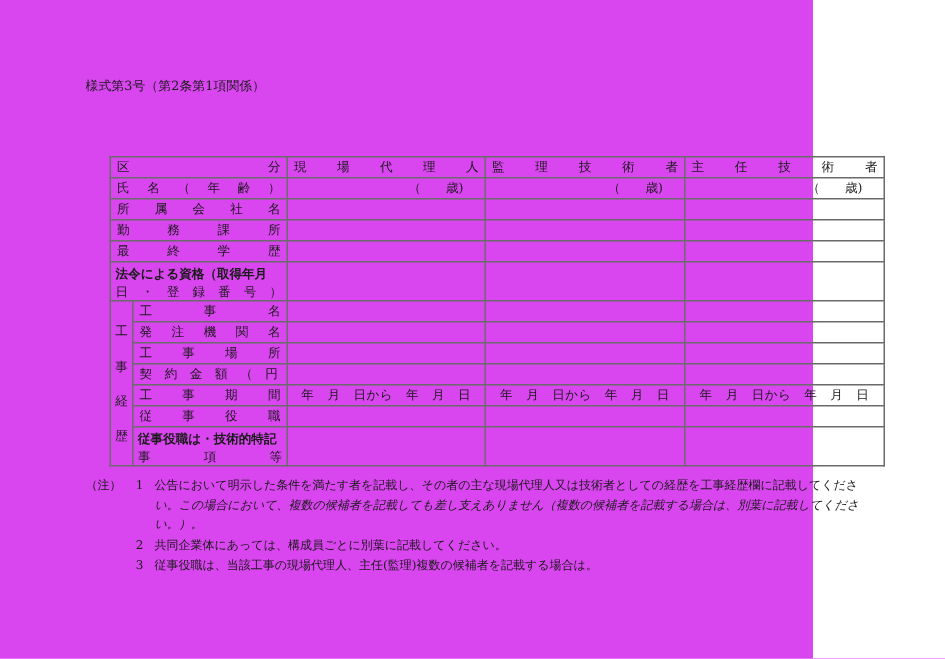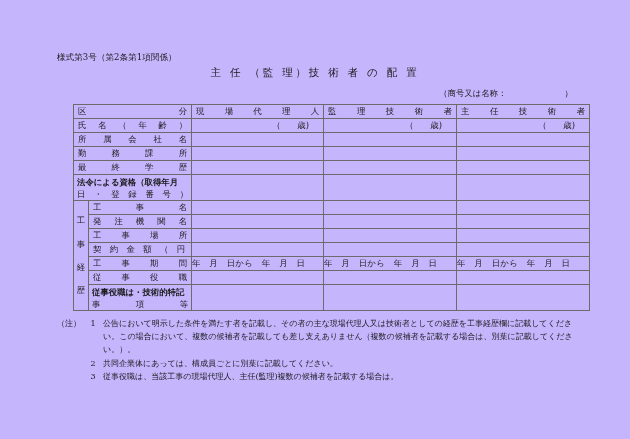--- a/index.html
+++ b/index.html
@@ -7,23 +7,23 @@
   body {
     width: 630px;
     height: 439px;
     background: #ffffff;
     font-family: "DejaVu Serif", "Liberation Serif", serif;
     color: #1a1a1a;
     overflow: hidden;
   }
   .page {
     position: relative;
-    width: 630px;
+    width: 542px;
     height: 439px;
-    background: #c4b5fd;
+    background: #d946ef;
   }
 
   
   .form-no {
     position: absolute;
     left: 57px;
     top: 52px;
     font-size: 8.5px;
     letter-spacing: 0.1px;
     white-space: nowrap;
@@ -81,20 +81,21 @@
   .hdr .sp { letter-spacing: 0; }
   .age-cell {
     display: block;
     text-align: right;
     padding-right: 14px;
     line-height: 13px;
     white-space: nowrap;
   }
   .period-cell {
     display: block;
+    text-align: center;
     line-height: 13px;
     white-space: nowrap;
     letter-spacing: 0.3px;
   }
   .vlabel {
     display: flex;
     flex-direction: column;
     align-items: center;
     justify-content: space-evenly;
     height: 100%;
@@ -126,32 +127,30 @@
     line-height: 13.2px;
   }
   .note-row { display: flex; align-items: flex-start; }
   .note-marker {
     flex: 0 0 auto;
     white-space: nowrap;
   }
   .note-kanji { width: 26px; flex: 0 0 26px; }
   .note-num { width: 20px; flex: 0 0 20px; text-align: center; }
   .note-body { flex: 1 1 auto; }
-  .note-cont { padding-left: 46px; }
+  .note-cont { padding-left: 46px; font-style: italic; }
 </style>
 </head>
 <body>
 
 <div class="page">
 
   <div class="form-no">様式第3号（第2条第1項関係）</div>
 
-  <div class="doc-title">主 任 （監 理）技 術 者 の 配 置</div>
-
-  <div class="company-line"><span>（商号又は名称：</span><span class="gap"></span><span>）</span></div>
+
 
   <div class="tbl-wrap">
     <table class="form">
       <colgroup>
         <col style="width:15px">
         <col style="width:103px">
         <col style="width:132px">
         <col style="width:133px">
         <col style="width:133px">
       </colgroup>

